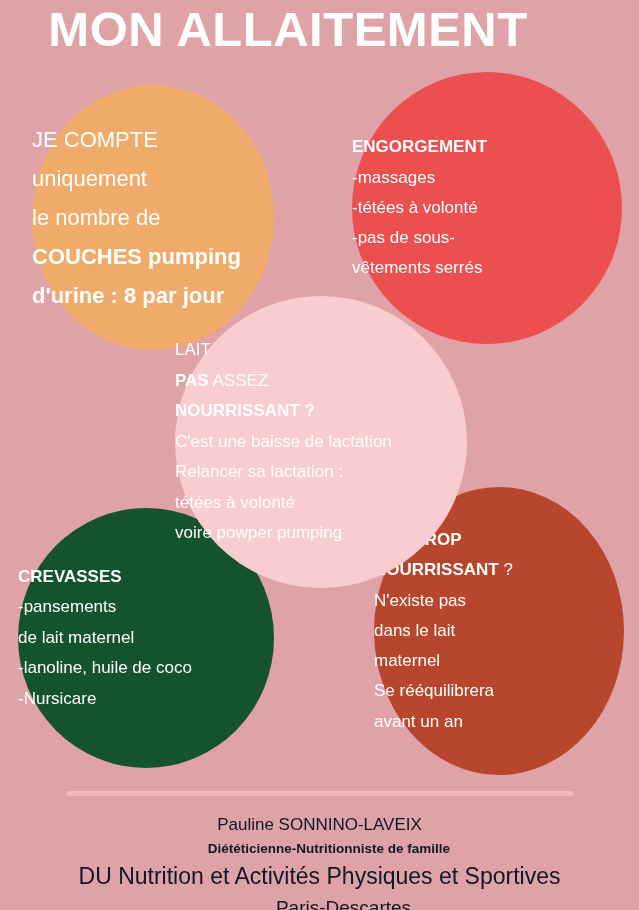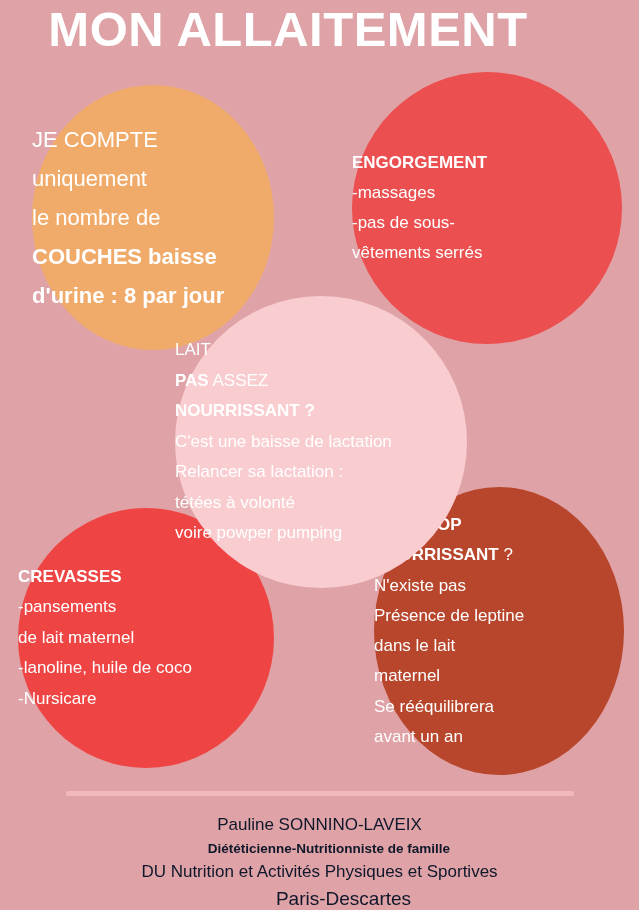--- a/index.html
+++ b/index.html
@@ -86,21 +86,21 @@
     line-height: 1.8;
     z-index: 4;
   }
 
   
   #bubble-crevasses {
     left: 18px;
     top: 508px;
     width: 256px;
     height: 260px;
-    background: #ef4444;
+    background: #14532d;
     font-size: 17px;
     line-height: 1.79;
     z-index: 3;
   }
 
   
   #bubble-trop {
     left: 374px;
     top: 487px;
     width: 250px;
@@ -137,47 +137,48 @@
     font-size: 17px;
     line-height: 1.5;
   }
   .footer .f2 {
     font-size: 13.5px;
     font-weight: bold;
     line-height: 1.6;
     padding-left: 19px;
   }
   .footer .f3 {
-    font-size: 17px;
+    font-size: 23px;
     line-height: 1.5;
   }
   .footer .f4 {
     font-size: 19px;
     line-height: 1.5;
     margin-left: 48px;
   }
 </style>
 </head>
 <body>
 
 <div class="poster">
 
   <div class="title">MON ALLAITEMENT</div>
 
   <div class="bubble" id="bubble-couches">
     <span class="line">JE COMPTE</span>
     <span class="line">uniquement</span>
     <span class="line">le nombre de</span>
-    <span class="line heading">COUCHES baisse</span>
+    <span class="line heading">COUCHES pumping</span>
     <span class="line heading">d'urine : 8 par jour</span>
   </div>
 
   <div class="bubble" id="bubble-engorgement">
     <span class="line heading">ENGORGEMENT</span>
     <span class="line">-massages</span>
+    <span class="line">-tétées à volonté</span>
     <span class="line">-pas de sous-</span>
     <span class="line">vêtements serrés</span>
   </div>
 
   <div class="bubble" id="bubble-pas-assez">
     <span class="line">LAIT</span>
     <span class="line"><b>PAS</b> <span>ASSEZ</span></span>
     <span class="line heading">NOURRISSANT ?</span>
     <span class="line">C'est une baisse de lactation</span>
     <span class="line">Relancer sa lactation :</span>
@@ -190,21 +191,20 @@
     <span class="line">-pansements</span>
     <span class="line">de lait maternel</span>
     <span class="line">-lanoline, huile de coco</span>
     <span class="line">-Nursicare</span>
   </div>
 
   <div class="bubble" id="bubble-trop">
     <span class="line"><span>LAIT</span> <b>TROP</b></span>
     <span class="line"><b>NOURRISSANT</b> <span>?</span></span>
     <span class="line">N'existe pas</span>
-    <span class="line">Présence de leptine</span>
     <span class="line">dans le lait</span>
     <span class="line">maternel</span>
     <span class="line">Se rééquilibrera</span>
     <span class="line">avant un an</span>
   </div>
 
   <div class="divider"></div>
 
   <div class="footer">
     <div class="f1">Pauline SONNINO-LAVEIX</div>

